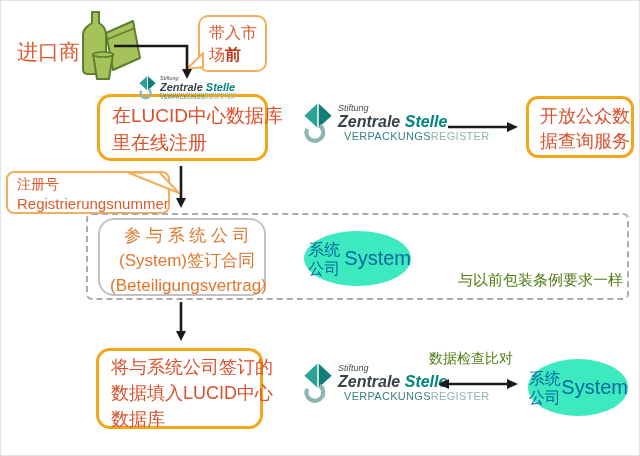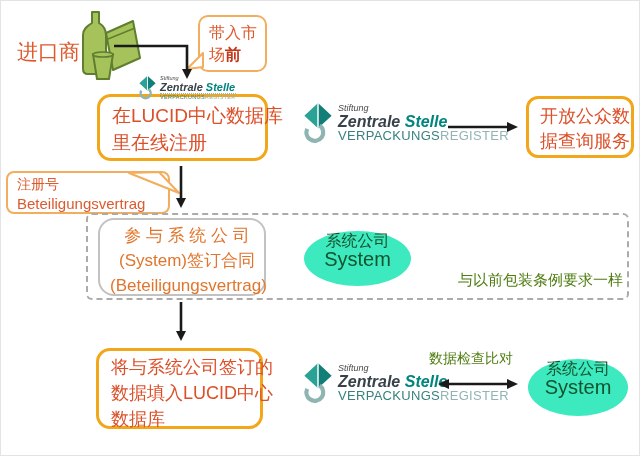--- a/index.html
+++ b/index.html
@@ -49,22 +49,22 @@
     line-height:22px;padding:5px 0 0 9px;}
   .callout-market .emph{font-weight:bold;color:#C2371B;}
   .callout-regnum{left:5px;top:170px;width:164px;height:43px;border-radius:8px;
     padding:2px 0 12px 9px;}
   .callout-regnum .cn{font-size:14px;line-height:19px;}
   .callout-regnum .de{font-size:15px;line-height:19px;white-space:nowrap;}
 
   
   .sys-ellipse{
     position:absolute;border-radius:50%;background:#3DE9BE;
-    display:flex;flex-direction:column;align-items:center;justify-content:flex-start;
-    color:#14532d;text-align:center;
+    display:flex;align-items:center;justify-content:center;
+    color:#0369a1;text-align:center;
   }
   .ellipse-top{left:303px;top:230px;width:107px;height:55px;}
   .ellipse-bottom{left:527px;top:358px;width:100px;height:57px;}
   .sys-ellipse .cn{font-size:16px;line-height:19px;}
   .sys-ellipse .en{font-size:20px;line-height:19px;}
 
   
   .importer-label{left:16px;top:37px;font-size:21px;color:#DD5A2E;white-space:nowrap;}
   .check-label{left:428px;top:349px;font-size:14px;color:#4d7c0f;white-space:nowrap;}
 
@@ -74,21 +74,21 @@
   .l-stiftung{font-style:italic;color:#4A4A4A;}
   .l-name{font-style:italic;font-weight:bold;white-space:nowrap;}
   .l-zentrale{color:#37424A;}
   .l-stelle{color:#00857E;}
   .l-sub{white-space:nowrap;letter-spacing:.3px;}
   .l-sub-a{color:#37827F;}
   .l-sub-b{color:#92B4B4;}
   .logo-md .logo-mark{width:32px;height:42px;margin-right:4px;}
   .logo-md .l-stiftung{font-size:9px;line-height:10px;margin-top:1px;}
   .logo-md .l-name{font-size:16px;line-height:18px;}
-  .logo-md .l-sub{font-size:13px;line-height:10px;}
+  .logo-md .l-sub{font-size:11px;line-height:10px;margin-left:6px;}
   .logo-sm .logo-mark{width:19px;height:25px;margin-right:3px;}
   .logo-sm .l-stiftung{font-size:5.5px;line-height:6px;}
   .logo-sm .l-name{font-size:11px;line-height:12px;border-bottom:1px dotted #9ab4b4;}
   .logo-sm .l-sub{font-size:5.5px;line-height:7px;}
   .logo-sm-register{left:137px;top:74px;}
   .logo-md-public{left:301px;top:101px;}
   .logo-md-check{left:301px;top:361px;}
 
   
   .overlay{position:absolute;left:0;top:0;width:640px;height:456px;pointer-events:none;}
@@ -109,21 +109,21 @@
     <ellipse cx="24" cy="45.5" rx="10" ry="2.6" fill="#A6C35B" stroke="#5F7E2E" stroke-width="1.5"></ellipse>
   </svg>
 
   <div class="callout callout-market">
     <div class="ln">带入市</div>
     <div class="ln"><span>场</span><span class="emph">前</span></div>
   </div>
 
   <div class="callout callout-regnum">
     <div class="cn">注册号</div>
-    <div class="de">Beteiligungsvertrag</div>
+    <div class="de">Registrierungsnummer</div>
   </div>
 
   <div class="obox box-register">
     <div class="ln">在LUCID中心数据库</div>
     <div class="ln">里在线注册</div>
   </div>
 
   <div class="obox box-public">
     <div class="ln">开放公众数</div>
     <div class="ln">据查询服务</div>

